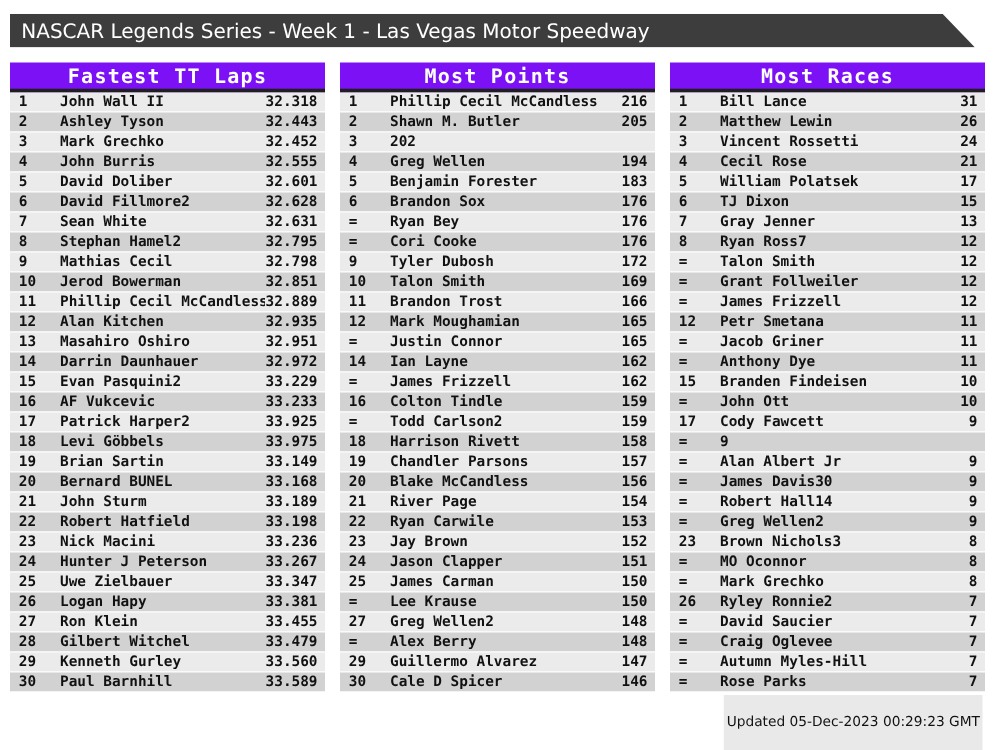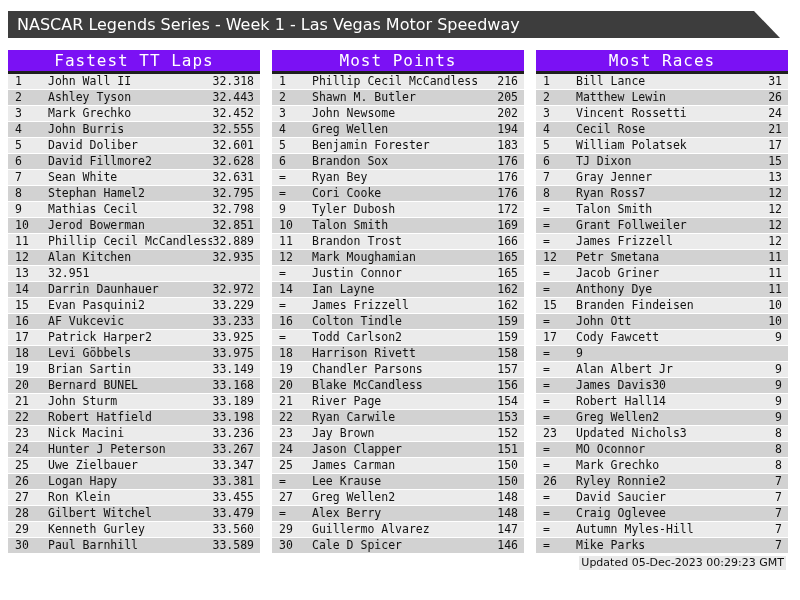--- a/index.html
+++ b/index.html
@@ -11,41 +11,41 @@
     position:absolute;left:8px;top:11px;width:772px;height:27px;
     background:#3d3d3d;color:#ffffff;
     clip-path:polygon(0 0, calc(100% - 26px) 0, 100% 100%, 0 100%);
     font-size:16px;line-height:27px;padding-left:9px;box-sizing:border-box;
     white-space:nowrap;
   }
   .boards{
     position:absolute;left:8px;top:50px;width:780px;
     display:flex;justify-content:space-between;
   }
-  .board{width:252px;}
+  .board{width:252px;font-weight:bold;}
   .board-title{
     height:21px;background:#7b11f4;border-bottom:3px solid #1f1f1f;
     color:#ffffff;text-align:center;
     font-family:"DejaVu Sans Mono", monospace;font-size:16px;line-height:21px;
     letter-spacing:1px;white-space:nowrap;
   }
   .rows{width:100%;}
   .row{
     display:flex;height:15px;margin-bottom:1px;background:#ebebeb;
     font-family:"DejaVu Sans Mono", monospace;font-size:11.5px;line-height:15px;
     color:#111111;white-space:nowrap;
   }
   .rows .row:nth-child(even){background:#d2d2d2;}
   .cell-rank{width:33px;padding-left:7px;box-sizing:content-box;flex:0 0 auto;}
   .cell-name{flex:1 1 auto;overflow:hidden;}
   .cell-value{flex:0 0 auto;text-align:right;padding-right:6px;}
   .footer{
     position:absolute;top:556px;right:14px;height:14px;
     background:#e9e9e9;color:#111111;
-    font-size:11px;line-height:14px;padding:0 2px;white-space:nowrap;
+    font-size:11px;line-height:14px;padding:15px 2px;white-space:nowrap;
   }
 </style>
 </head>
 <body>
 
 <div class="title-bar">
   <span>NASCAR Legends Series - Week 1 - Las Vegas Motor Speedway</span>
 </div>
 
 <div class="boards" id="boards">
@@ -107,20 +107,21 @@
           <span class="cell-name">Phillip Cecil McCandless</span>
           <span class="cell-value">32.889</span>
         </div>
         <div class="row">
           <span class="cell-rank">12</span>
           <span class="cell-name">Alan Kitchen</span>
           <span class="cell-value">32.935</span>
         </div>
         <div class="row">
           <span class="cell-rank">13</span>
+          <span class="cell-name">Masahiro Oshiro</span>
           <span class="cell-value">32.951</span>
         </div>
         <div class="row">
           <span class="cell-rank">14</span>
           <span class="cell-name">Darrin Daunhauer</span>
           <span class="cell-value">32.972</span>
         </div>
         <div class="row">
           <span class="cell-rank">15</span>
           <span class="cell-name">Evan Pasquini2</span>
@@ -211,21 +212,20 @@
           <span class="cell-name">Phillip Cecil McCandless</span>
           <span class="cell-value">216</span>
         </div>
         <div class="row">
           <span class="cell-rank">2</span>
           <span class="cell-name">Shawn M. Butler</span>
           <span class="cell-value">205</span>
         </div>
         <div class="row">
           <span class="cell-rank">3</span>
-          <span class="cell-name">John Newsome</span>
           <span class="cell-value">202</span>
         </div>
         <div class="row">
           <span class="cell-rank">4</span>
           <span class="cell-name">Greg Wellen</span>
           <span class="cell-value">194</span>
         </div>
         <div class="row">
           <span class="cell-rank">5</span>
           <span class="cell-name">Benjamin Forester</span>
@@ -465,21 +465,21 @@
           <span class="cell-name">Robert Hall14</span>
           <span class="cell-value">9</span>
         </div>
         <div class="row">
           <span class="cell-rank">=</span>
           <span class="cell-name">Greg Wellen2</span>
           <span class="cell-value">9</span>
         </div>
         <div class="row">
           <span class="cell-rank">23</span>
-          <span class="cell-name">Updated Nichols3</span>
+          <span class="cell-name">Brown Nichols3</span>
           <span class="cell-value">8</span>
         </div>
         <div class="row">
           <span class="cell-rank">=</span>
           <span class="cell-name">MO Oconnor</span>
           <span class="cell-value">8</span>
         </div>
         <div class="row">
           <span class="cell-rank">=</span>
           <span class="cell-name">Mark Grechko</span>
@@ -500,20 +500,20 @@
           <span class="cell-name">Craig Oglevee</span>
           <span class="cell-value">7</span>
         </div>
         <div class="row">
           <span class="cell-rank">=</span>
           <span class="cell-name">Autumn Myles-Hill</span>
           <span class="cell-value">7</span>
         </div>
         <div class="row">
           <span class="cell-rank">=</span>
-          <span class="cell-name">Mike Parks</span>
+          <span class="cell-name">Rose Parks</span>
           <span class="cell-value">7</span>
         </div>
       </div>
     </section>
   </div>
 
 <div class="footer">Updated 05-Dec-2023 00:29:23 GMT</div>
 
 </body></html>

